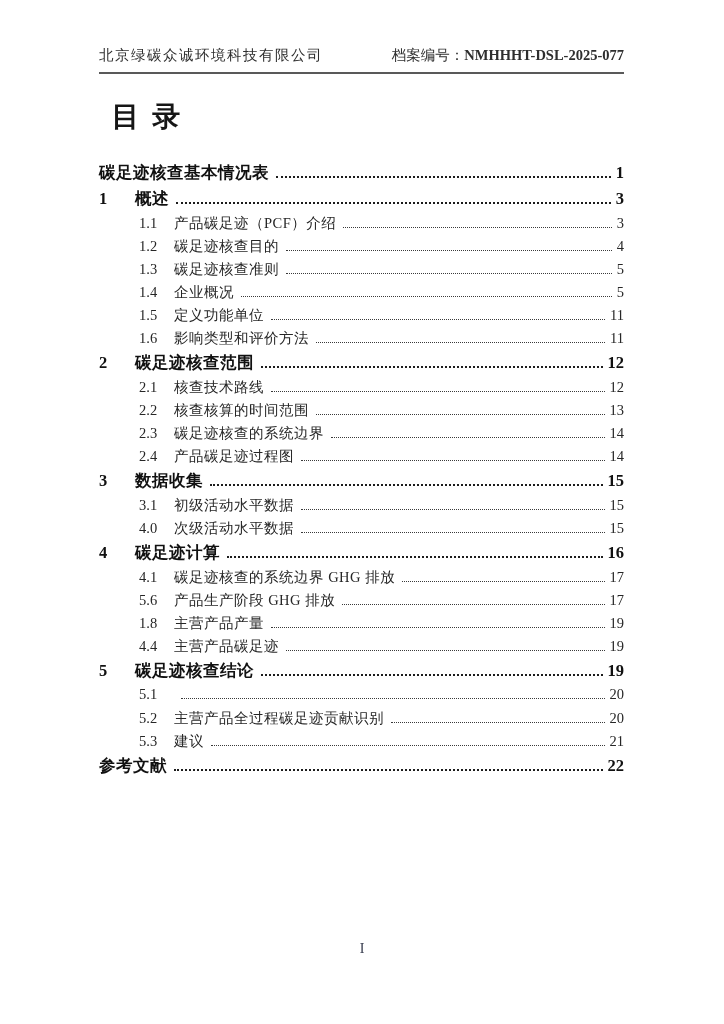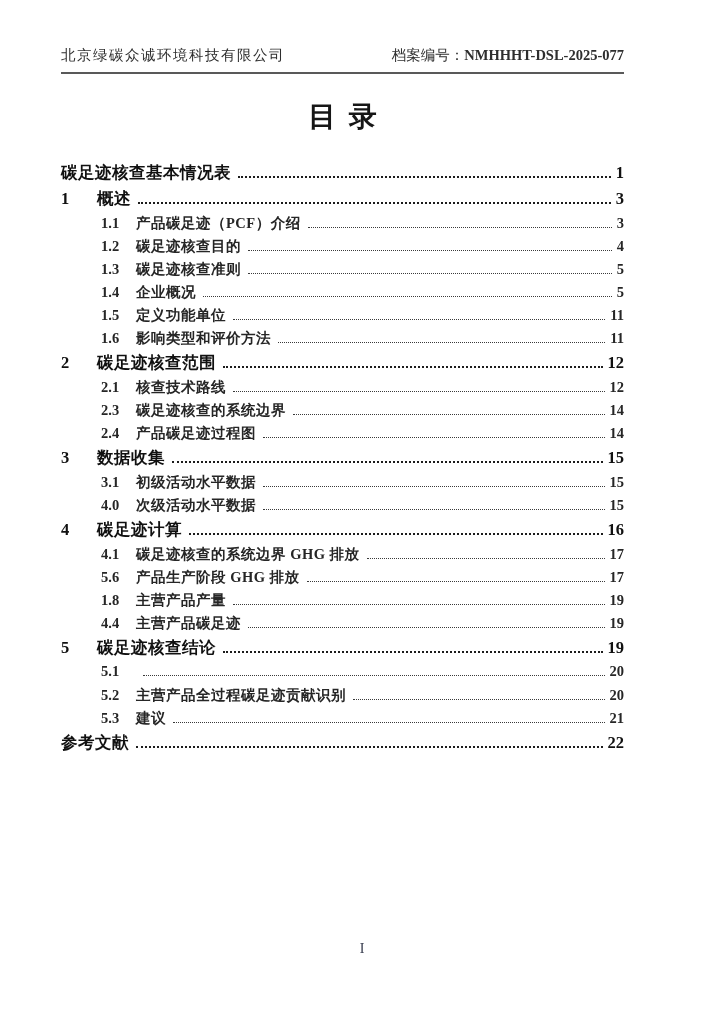--- a/index.html
+++ b/index.html
@@ -6,21 +6,21 @@
   html, body {
     width: 724px; height: 1024px;
     background: #ffffff;
     font-family: "Liberation Serif", "DejaVu Serif", serif;
     color: #1f1f1f;
     overflow: hidden;
   }
   .page {
     position: relative;
     width: 724px; height: 1024px;
-    padding: 46px 100px 0 61px;
+    padding: 46px 100px 0 99px;
   }
   
   .doc-header {
     display: flex;
     justify-content: space-between;
     align-items: baseline;
     padding-bottom: 7px;
     border-bottom: 2px solid #595959;
   }
   .doc-header .company {
@@ -30,21 +30,20 @@
   }
   .doc-header .file-no {
     font-size: 14.5px;
     color: #2e2e2e;
     white-space: nowrap;
   }
   .doc-header .file-no b { font-weight: bold; }
   
   .toc-title {
     margin-top: 24px;
-    text-align: center;
     font-size: 28px;
     font-weight: bold;
     letter-spacing: 0.45em;
     text-indent: 0.45em; 
     color: #161616;
   }
   
   .toc-list { margin-top: 26px; }
   .toc-row {
     display: flex;
@@ -52,21 +51,21 @@
     white-space: nowrap;
   }
   .toc-row.lvl1 {
     font-size: 16.5px;
     font-weight: bold;
     color: #111;
     height: 26px;
   }
   .toc-row.lvl2 {
     font-size: 14.5px;
-    font-weight: bold;
+    font-weight: normal;
     color: #262626;
     height: 23px;
     padding-left: 40px;
   }
   .toc-num { flex: 0 0 auto; }
   .toc-row.lvl1 .toc-num { width: 36px; }
   .toc-row.lvl2 .toc-num { width: 35px; }
   .toc-text { flex: 0 0 auto; letter-spacing: 0.5px; }
   .toc-leader {
     flex: 1 1 auto;
@@ -156,20 +155,26 @@
       <span class="toc-leader"></span>
       <span class="toc-page">12</span>
     </div>
       <div class="toc-row lvl2">
       <span class="toc-num">2.1</span>
       <span class="toc-text">核查技术路线</span>
       <span class="toc-leader"></span>
       <span class="toc-page">12</span>
     </div>
       <div class="toc-row lvl2">
+      <span class="toc-num">2.2</span>
+      <span class="toc-text">核查核算的时间范围</span>
+      <span class="toc-leader"></span>
+      <span class="toc-page">13</span>
+    </div>
+      <div class="toc-row lvl2">
       <span class="toc-num">2.3</span>
       <span class="toc-text">碳足迹核查的系统边界</span>
       <span class="toc-leader"></span>
       <span class="toc-page">14</span>
     </div>
       <div class="toc-row lvl2">
       <span class="toc-num">2.4</span>
       <span class="toc-text">产品碳足迹过程图</span>
       <span class="toc-leader"></span>
       <span class="toc-page">14</span>

